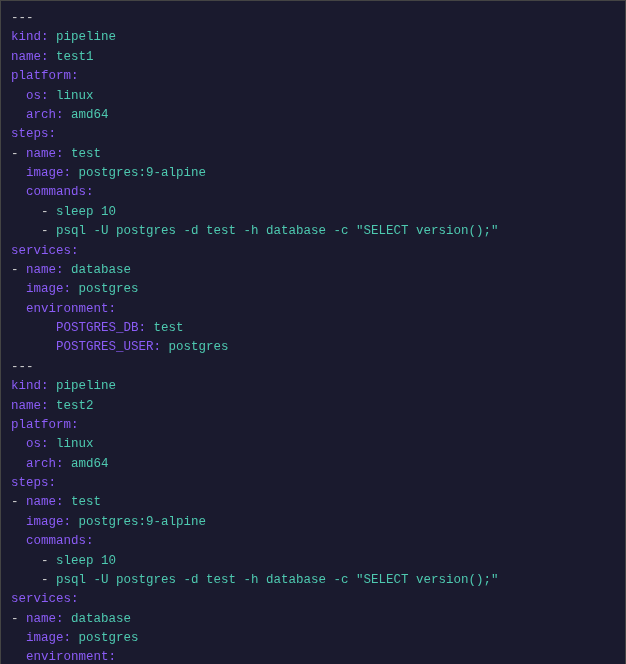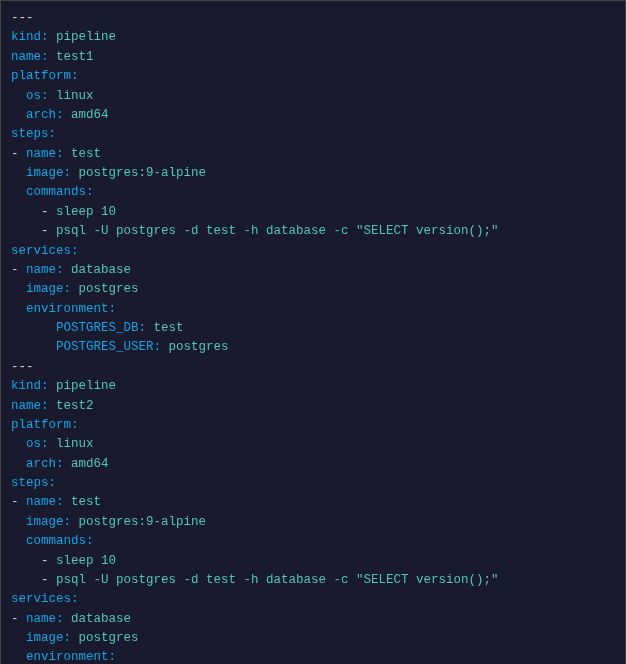--- a/index.html
+++ b/index.html
@@ -28,21 +28,21 @@
 
     .code-block {
       font-family: 'Courier New', Courier, monospace;
       font-size: 12.5px;
       line-height: 1.55;
       color: #d4d4d4;
       white-space: pre;
     }
 
     .c-separator { color: #d4d4d4; }
-    .c-key { color: #0ea5e9; }
+    .c-key { color: #8b5cf6; }
     .c-value { color: #4ec9b0; }
     .c-dash { color: #d4d4d4; }
   </style>
 </head>
 <body>
 
 <div class="editor-container">
   <div class="code-block" id="code-output"><span class="c-separator">---</span>
 <span class="c-key">kind:</span> <span class="c-value">pipeline</span>
 <span class="c-key">name:</span> <span class="c-value">test1</span>

